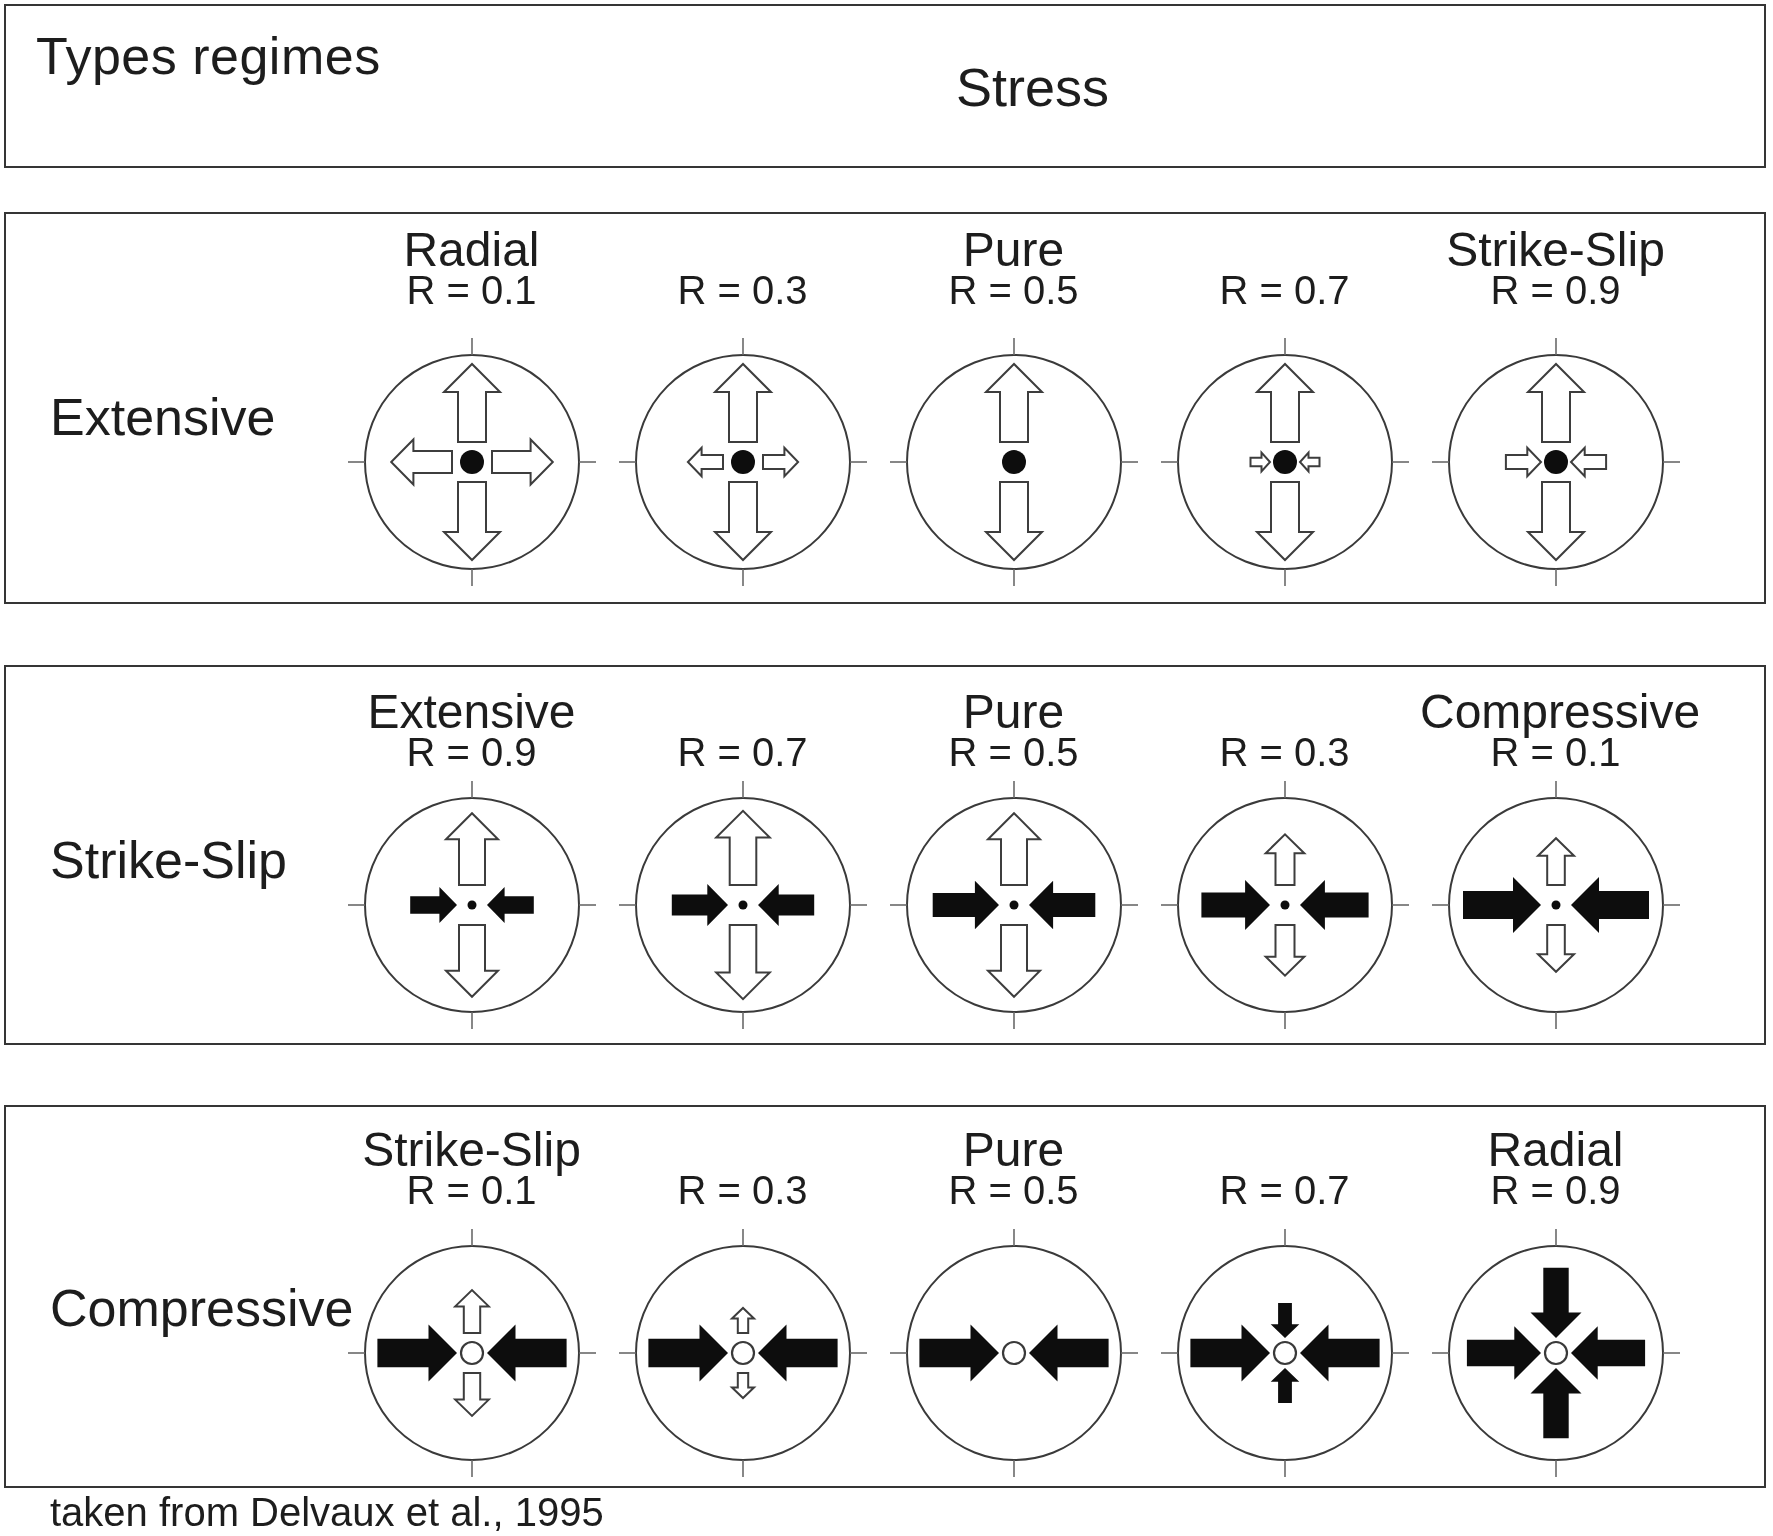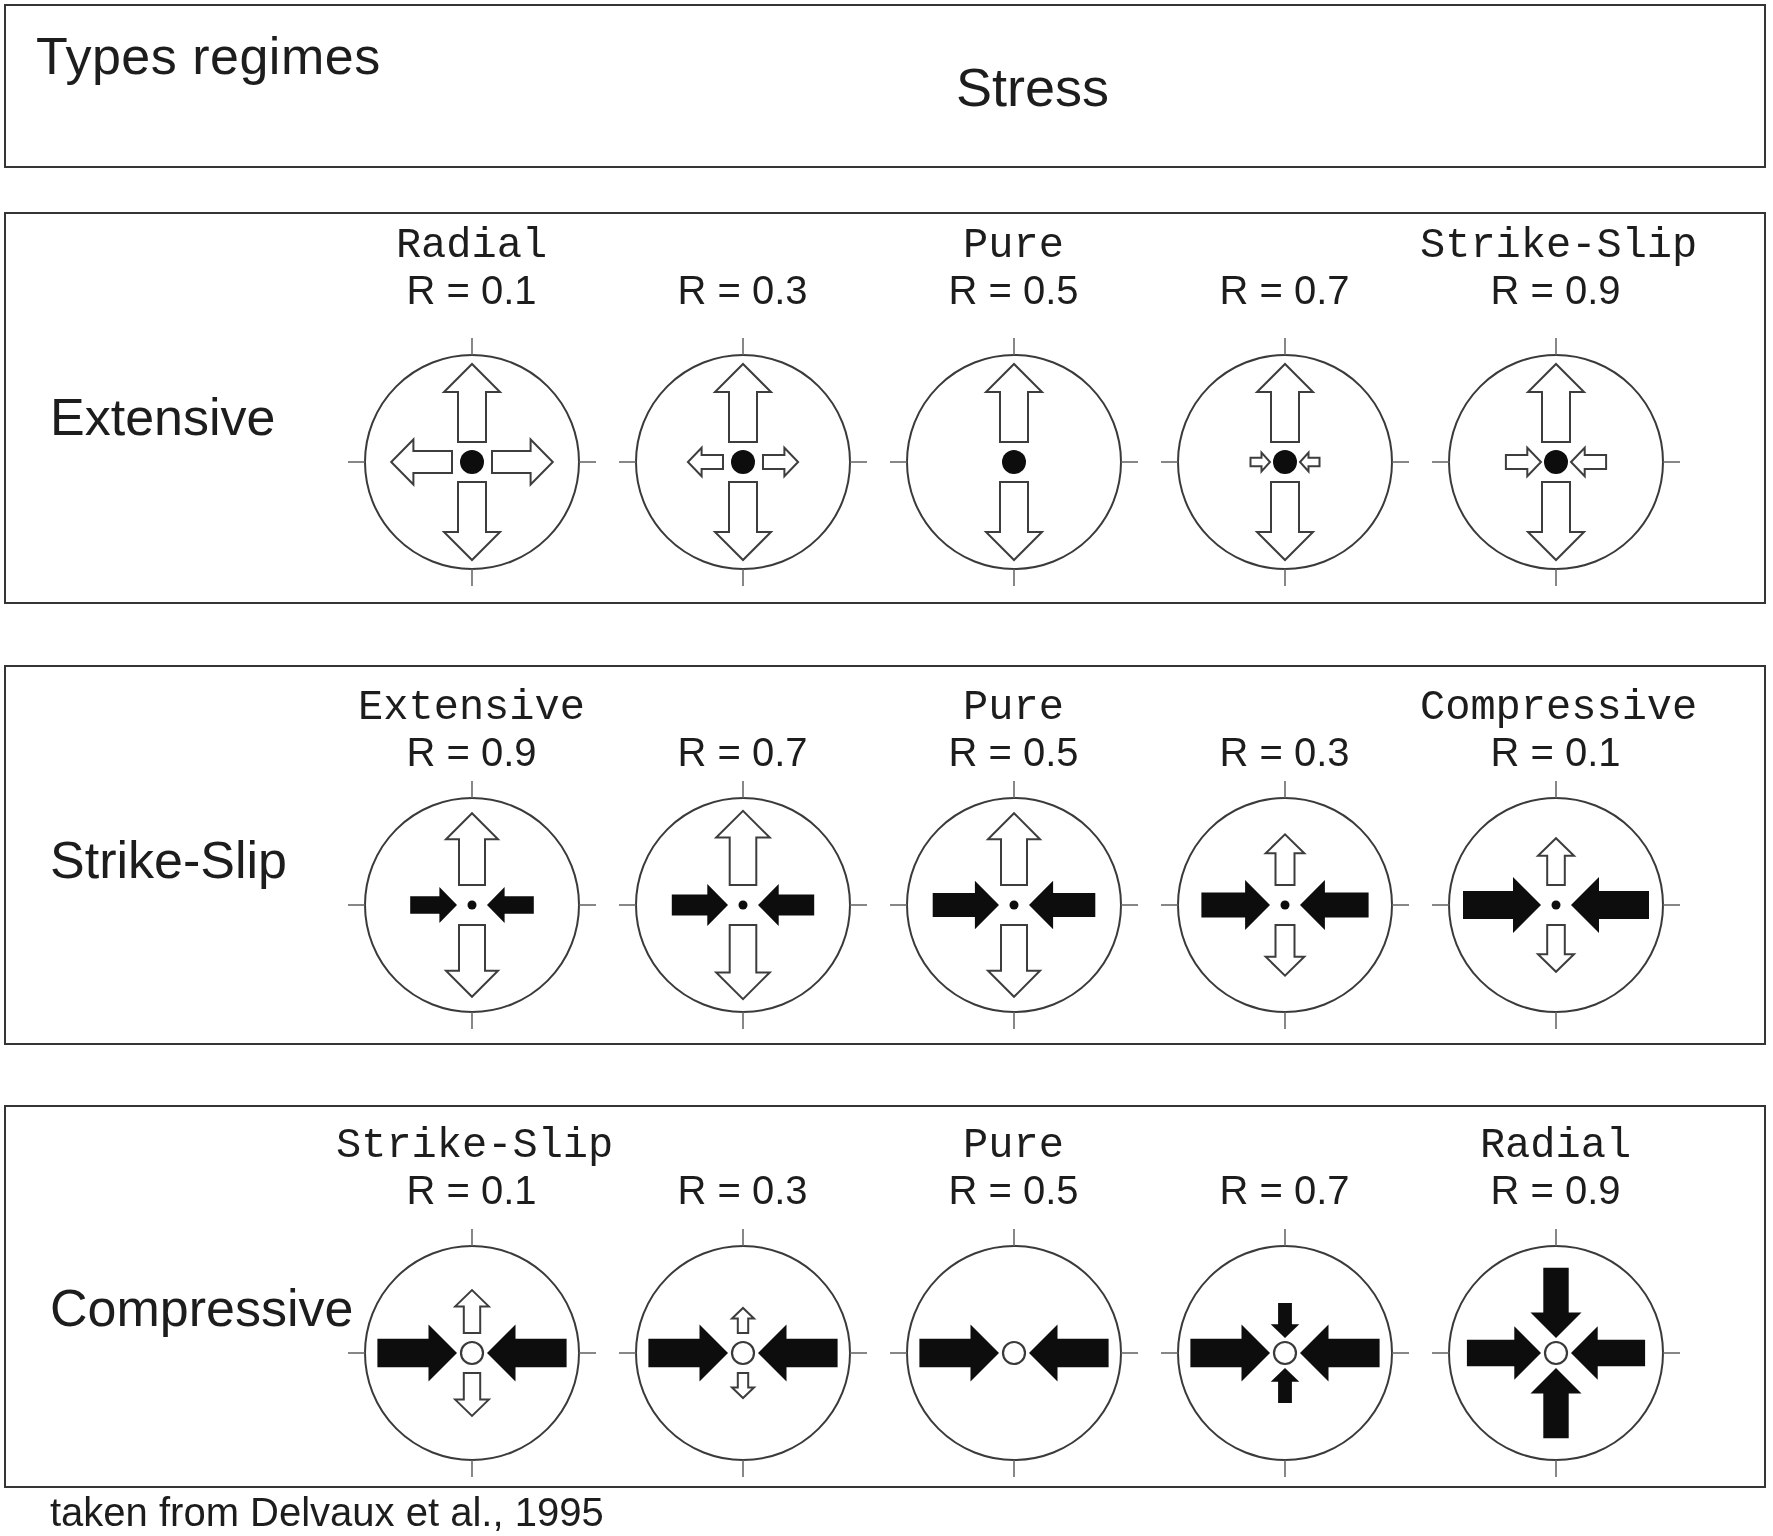--- a/index.html
+++ b/index.html
@@ -19,21 +19,21 @@
   .types{position:absolute;left:950px;top:50px;font-size:54px;}
   .regime-label{
     position:absolute;left:44px;font-size:52px;white-space:nowrap;
     transform:translateY(-50%);
   }
   .cells{position:absolute;left:330px;top:0;height:100%;display:flex;}
   .cell{width:271px;position:relative;height:100%;}
   .tlabel,.rlabel{
     position:absolute;left:0;width:100%;text-align:center;white-space:nowrap;
   }
-  .tlabel{font-size:42px;font-family:Liberation Mono, monospace;}
+  .tlabel{font-size:48px;}
   .rlabel{font-size:40px;}
   svg.stress{position:absolute;left:50%;transform:translateX(-50%);}
   #footer-credit{position:absolute;left:18px;top:1490px;font-size:40px;margin-left:32px;}
 </style>
 </head>
 <body>
 
 <div class="box" id="header-box">
   <span class="title">Types regimes</span>
   <span class="types">Stress</span>

